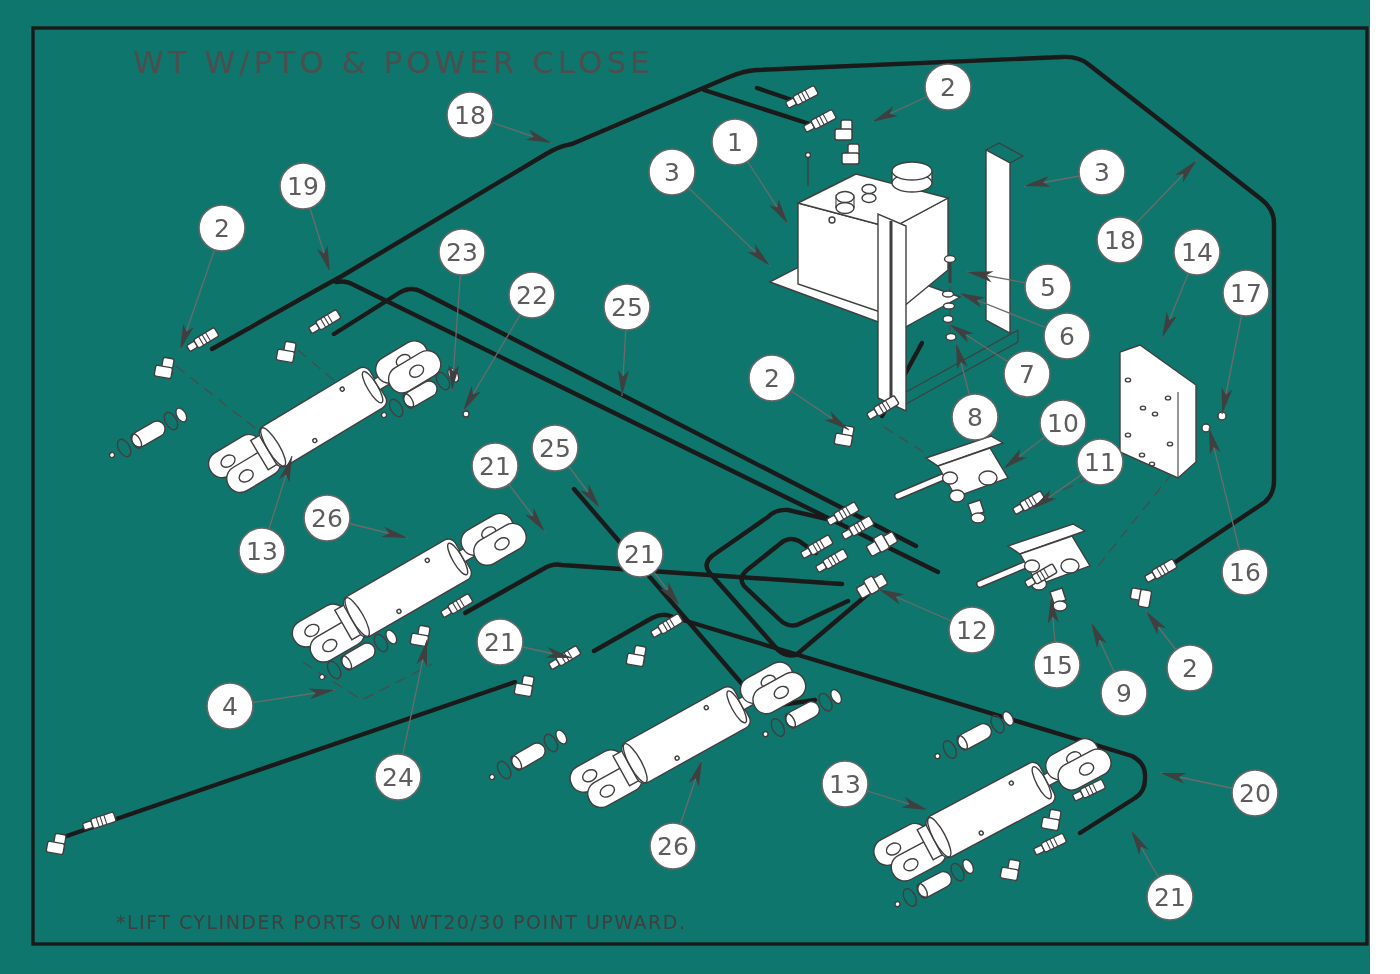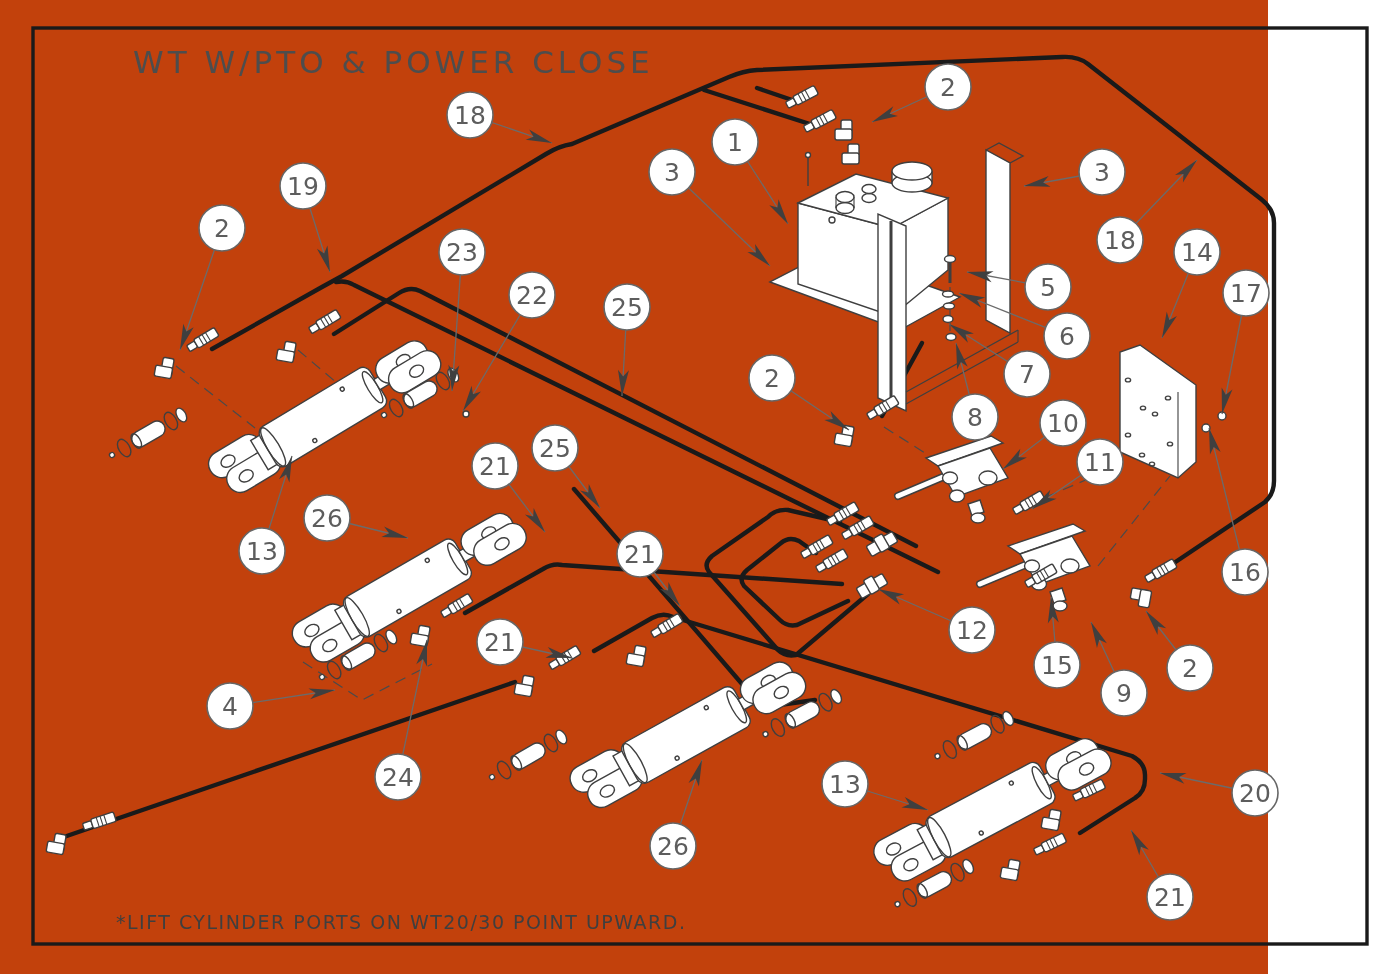--- a/index.html
+++ b/index.html
@@ -1,16 +1,16 @@
 <!DOCTYPE html>
 <html><head>
 <meta charset="utf-8">
 <style>
   html,body{margin:0;padding:0;background:#fff;width:1400px;height:974px;overflow:hidden;}
-  .stage{position:relative;width:1268px;height:974px;background:#c2410c;font-family:"DejaVu Sans",sans-serif;}
+  .stage{position:relative;width:1370px;height:974px;background:#0f766e;font-family:"DejaVu Sans",sans-serif;}
   svg{display:block}
   .art {fill:#ffffff;stroke:#3f3f3f;stroke-width:1.4;}
   .artn{fill:none;stroke:#3f3f3f;stroke-width:1.4;}
   .artl{fill:none;stroke:#3f3f3f;stroke-width:1.1;}
   .hose{fill:none;stroke:#1a1a1a;stroke-width:4.4;stroke-linecap:round;stroke-linejoin:round;}
   .dash{fill:none;stroke:#4a4a4a;stroke-width:1.2;stroke-dasharray:11 7;}
   .leader{stroke:#6b6b6b;stroke-width:1.3;fill:none;}
   .ccirc{fill:#ffffff;stroke:#666666;stroke-width:1.6;}
   .cnum{font-family:"DejaVu Sans",sans-serif;font-size:25px;fill:#5d5d5d;text-anchor:middle;}
   .title-text{font-family:"DejaVu Sans",sans-serif;font-size:31px;letter-spacing:4px;fill:#4d4d4d;}

